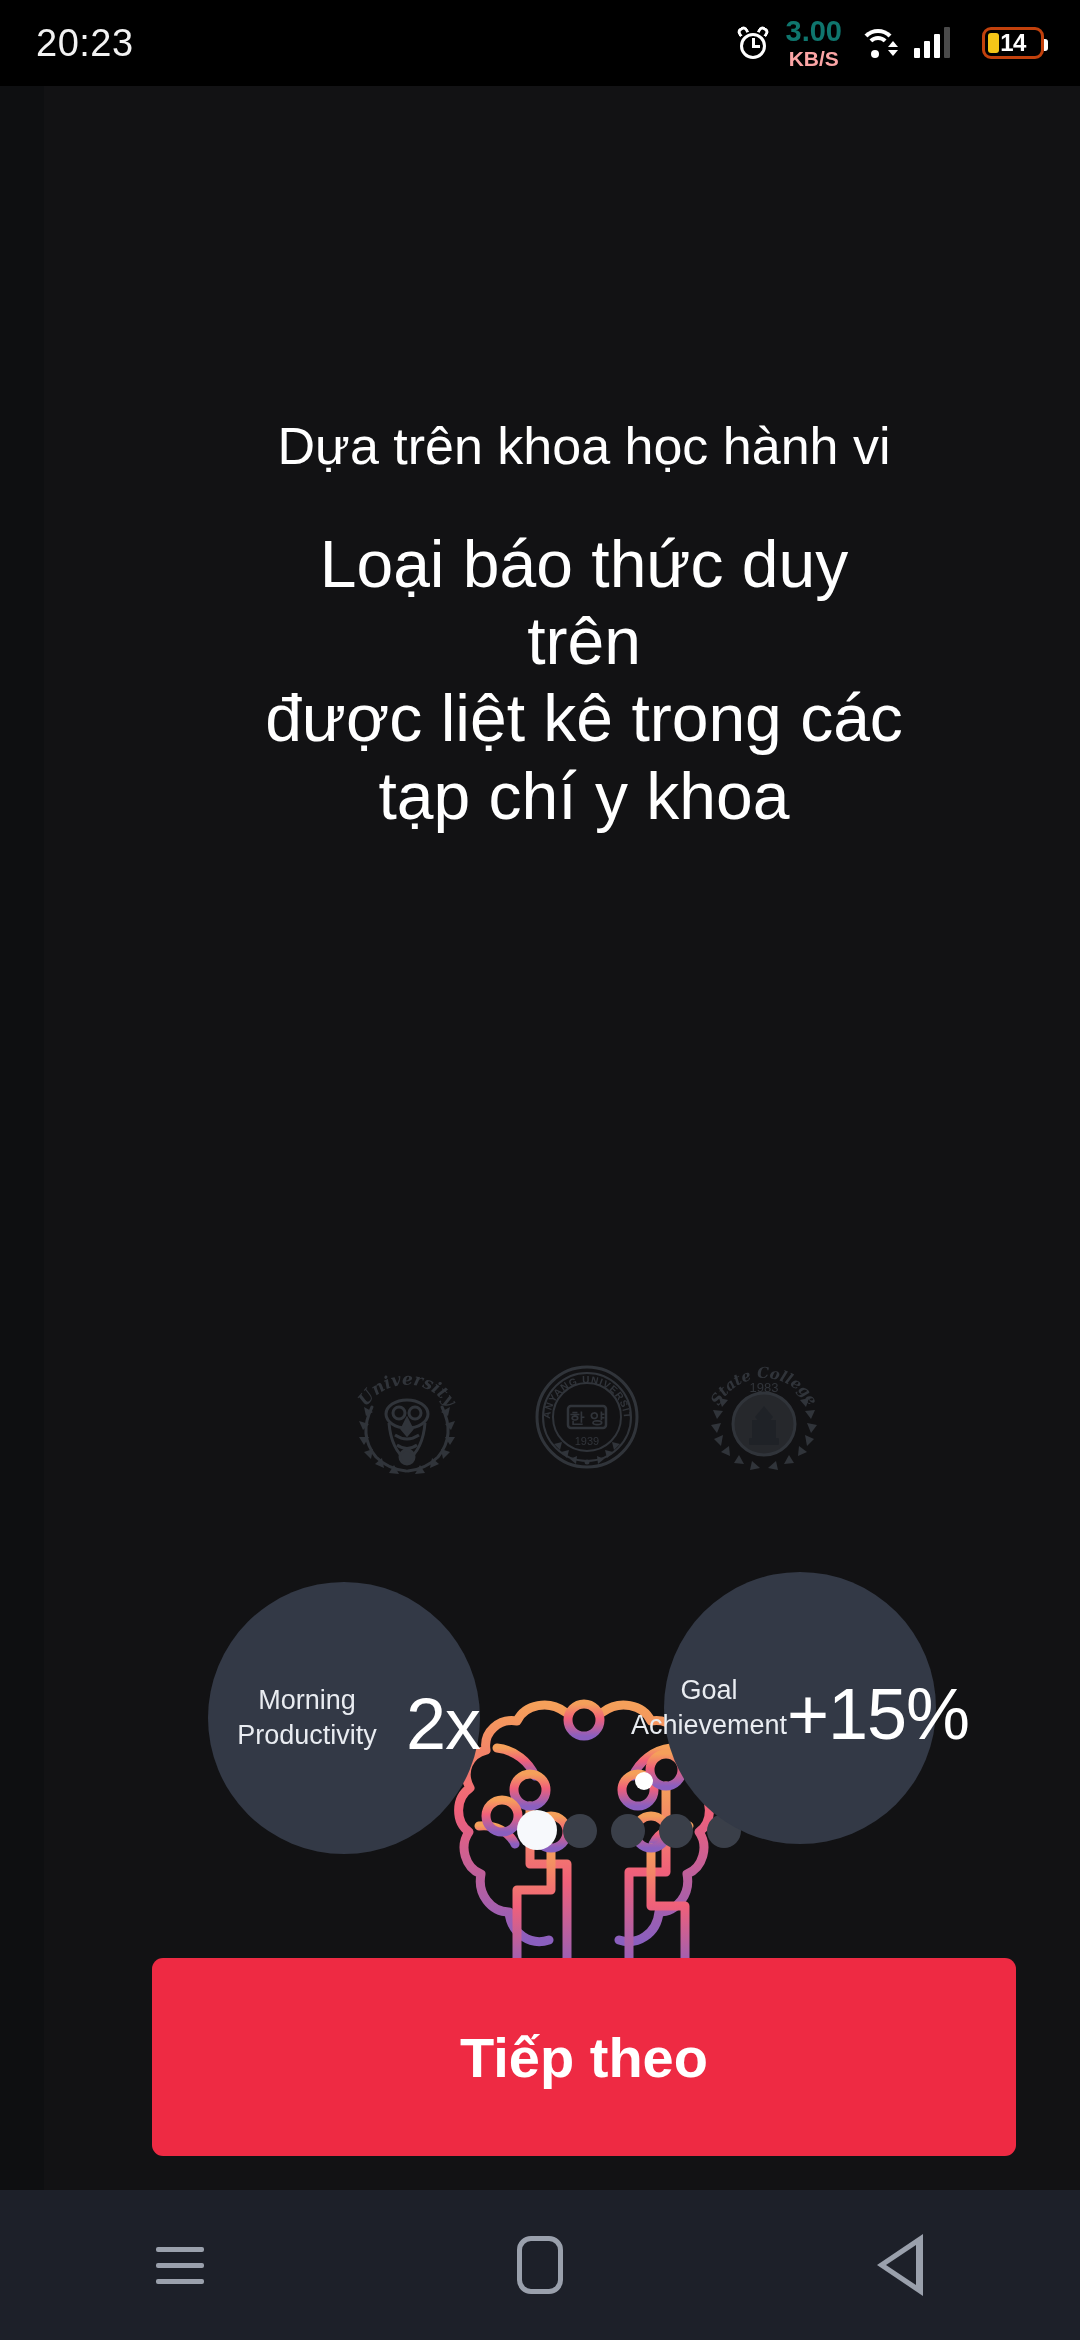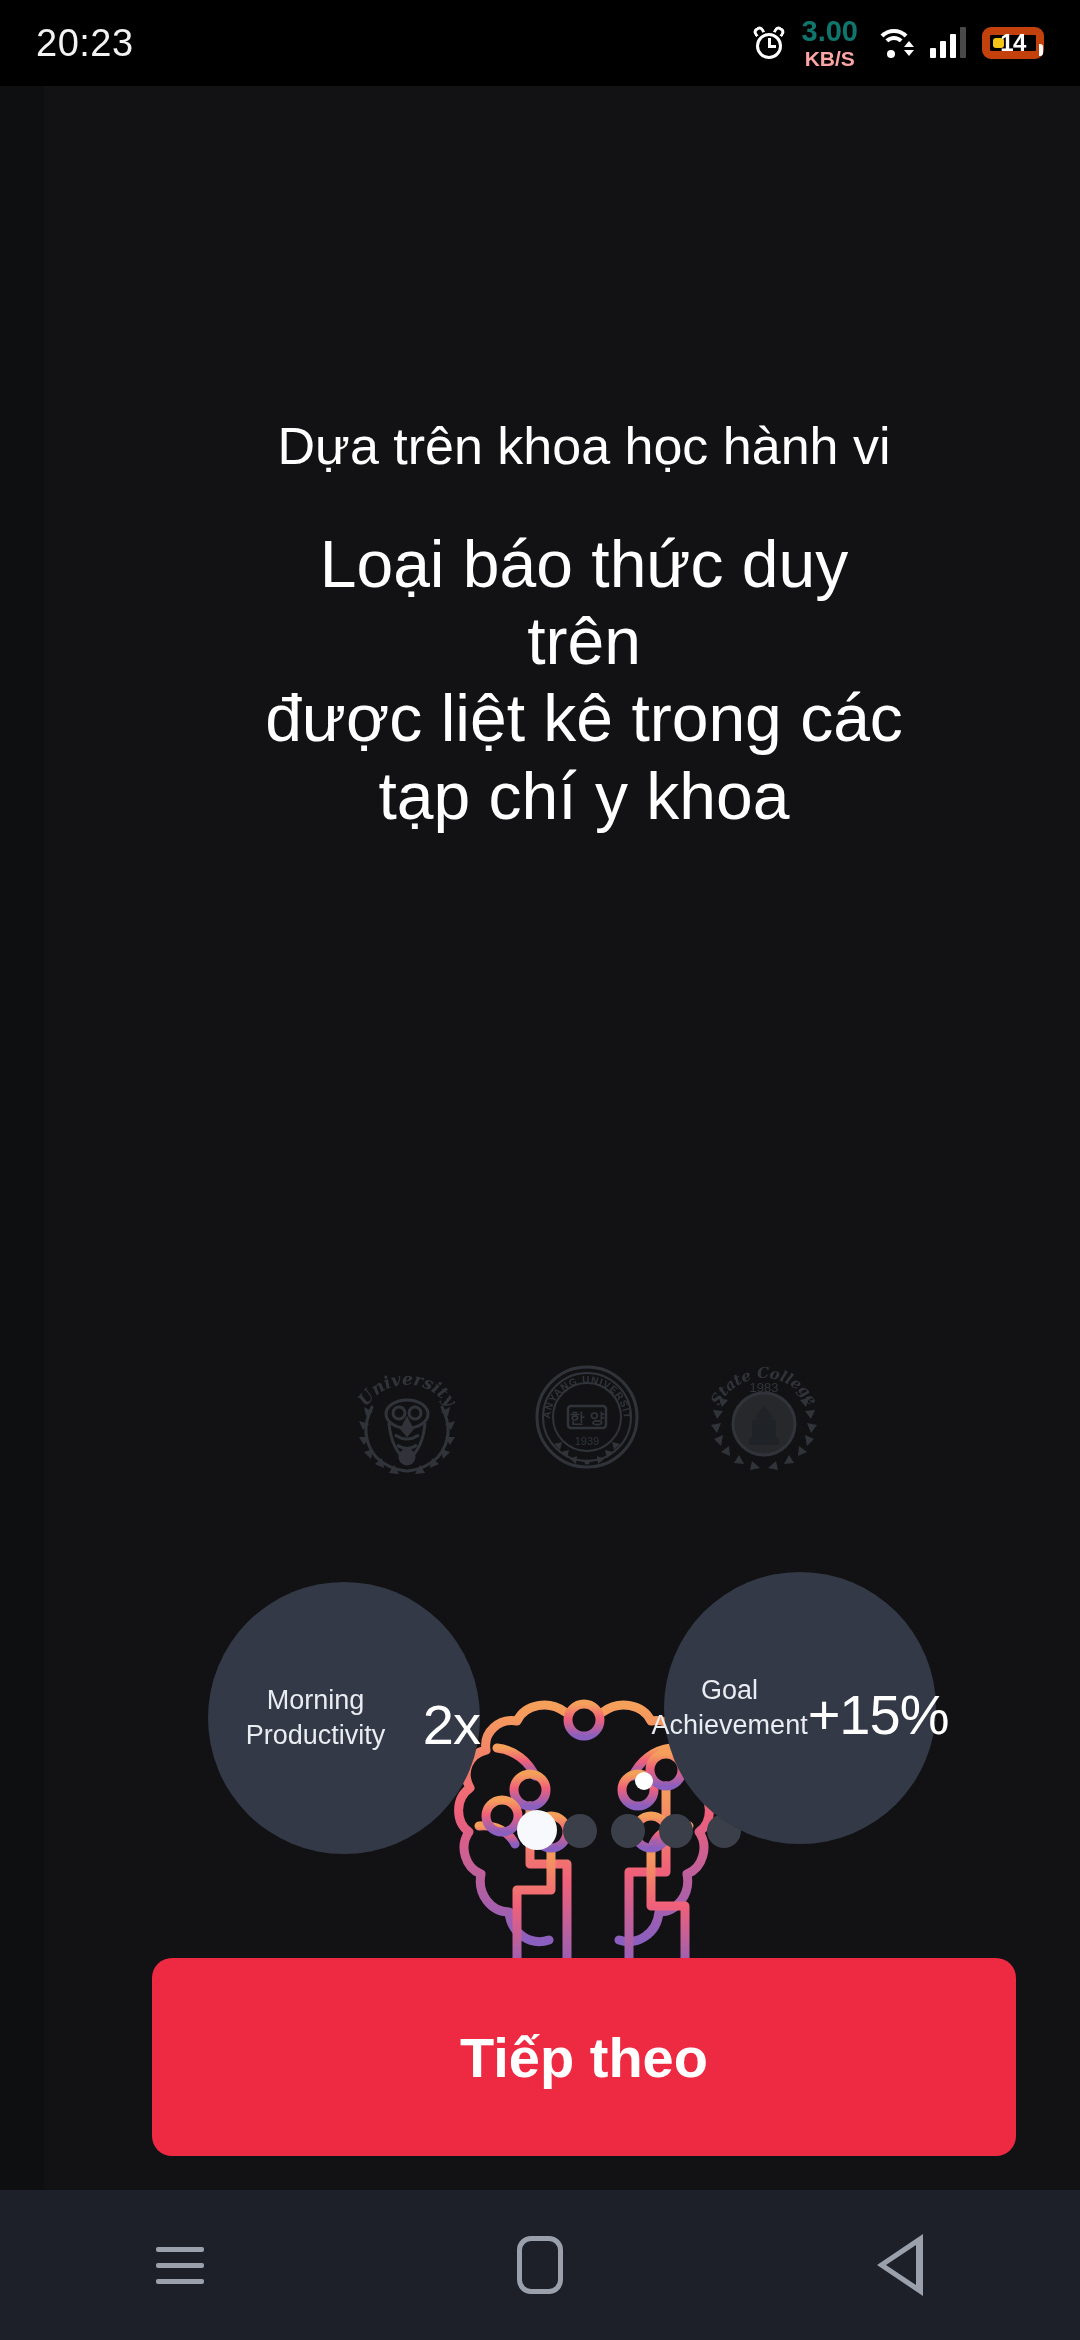--- a/index.html
+++ b/index.html
@@ -64,22 +64,22 @@
   .wifi-icon .chev { position:absolute; right:0px; top:14px; width:0;height:0; }
   .wifi-icon .chev.up { border-left:5px solid transparent;border-right:5px solid transparent;border-bottom:6px solid #fff; }
   .wifi-icon .chev.dn { top:23px; border-left:5px solid transparent;border-right:5px solid transparent;border-top:6px solid #fff; }
   .signal-icon { display:flex; align-items:flex-end; gap:4px; height:30px; }
   .signal-icon i { display:block; width:6px; background:#fff; border-radius:1px; }
   .signal-icon i.b1 { height:10px; }
   .signal-icon i.b2 { height:17px; }
   .signal-icon i.b3 { height:24px; }
   .signal-icon i.b4 { height:31px; background:#4a4a4a; }
   .battery {
-    width:62px; height:32px; border:8px solid #c2410c; border-radius:9px;
-    position:relative; display:flex; align-items:center; padding:3px;
+    width:62px; height:32px; border:3px solid #c2410c; border-radius:9px;
+    position:relative; display:flex; align-items:center; padding:3px;margin-left:16px;
   }
   .battery:after {
     content:""; position:absolute; right:-7px; top:9px;
     width:4px; height:12px; background:#fff; border-radius:0 3px 3px 0;
   }
   .battery .fill { width:11px; height:100%; background:#f5c518; border-radius:3px; }
   .battery .lvl {
     position:absolute; left:0; right:0; top:50%; transform:translateY(-50%);
     text-align:center; font-size:24px; font-weight:700; color:#fff; letter-spacing:-.5px;
   }
@@ -121,37 +121,37 @@
     display:flex; flex-direction:row; align-items:center; justify-content:center;
     z-index:3;
   }
   #bubble-left  { left:164px; top:1496px; }
   #bubble-right { left:620px; top:1486px; }
   .bubble .lbl {
     font-size:27px; color:#e9ecf1; line-height:1.28; text-align:center;
     font-weight:400; max-width:220px;
   }
   .bubble .val {
-    font-size:56px; color:#ffffff; font-weight:400; margin-top:12px; letter-spacing:-1px;text-align:right;
+    font-size:72px; color:#ffffff; font-weight:400; margin-top:12px; letter-spacing:-1px;text-align:right;
   }
 
   
   #brain {
     position:absolute; left:50%; transform:translateX(-50%);
     top:1590px; width:370px; height:300px;
     z-index:2; overflow:hidden;
   }
   #brain svg { display:block; }
   .node-dot { position:absolute; border-radius:50%; z-index:4; }
 
   
   #cta {
     position:absolute; left:108px; top:1872px;
     width:864px; height:198px;
-    background:#ee2a43; border:none; border-radius:20px;
+    background:#ee2a43; border:none; border-radius:11px;
     color:#fff; font-size:56px; font-weight:700;
     font-family:"Liberation Sans", sans-serif;
     display:flex; align-items:center; justify-content:center;
     z-index:6; cursor:pointer;
   }
 
   
   #navbar {
     position:absolute; bottom:0; left:0;
     width:1080px; height:150px;

